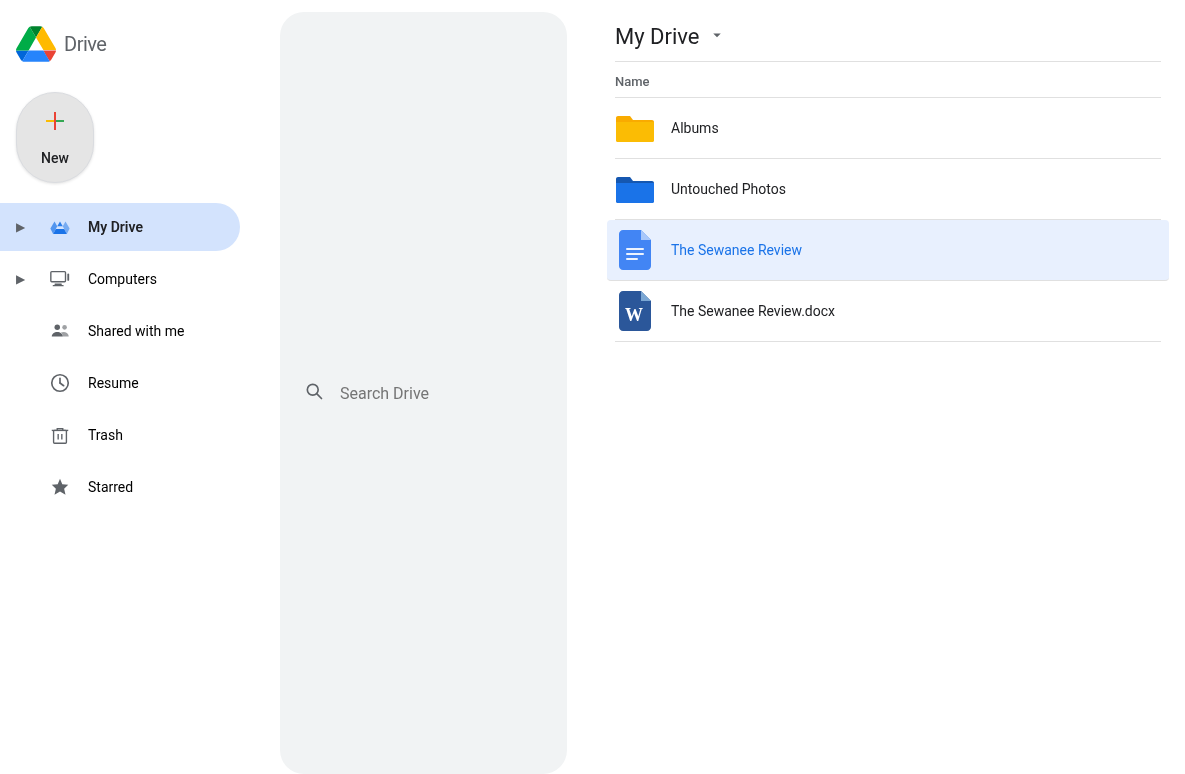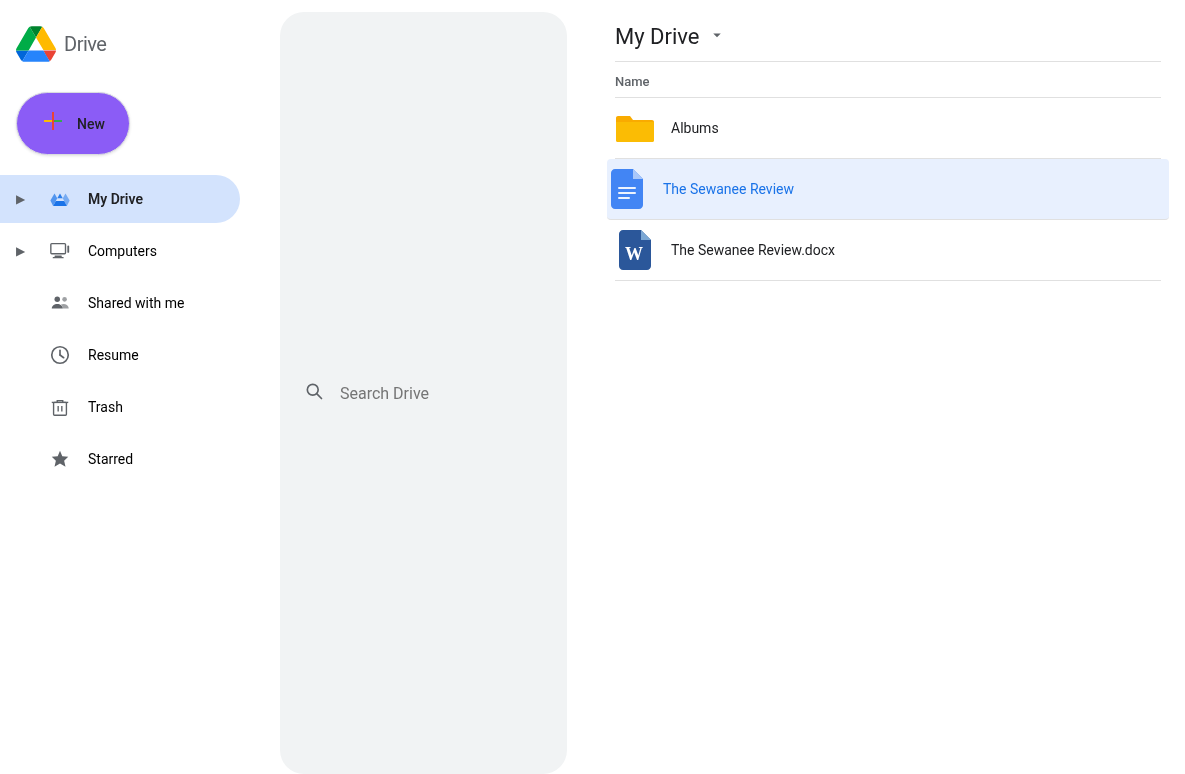--- a/index.html
+++ b/index.html
@@ -44,26 +44,27 @@
 
     .new-button {
       display: flex;
       align-items: center;
       gap: 12px;
       margin: 0 16px 16px 16px;
       padding: 16px 24px;
       border: 1px solid #dadce0;
       border-radius: 50px;
       cursor: pointer;
-      background: #8b5cf6;
+      background: #e5e5e5;
       font-size: 14px;
       font-weight: 500;
       color: #202124;
       width: fit-content;
       box-shadow: 0 1px 3px rgba(0,0,0,0.12);
+      flex-direction: column;
     }
 
     .new-plus-icon {
       font-size: 24px;
       font-weight: 300;
     }
 
     .nav-item {
       display: flex;
       align-items: center;
@@ -189,20 +190,21 @@
       align-items: center;
       gap: 16px;
       padding: 10px 0;
       border-bottom: 1px solid #e0e0e0;
       cursor: pointer;
     }
 
     .file-row.selected {
       background: #e8f0fe;
       margin: 0 -8px;
+      padding-left: 8px;
       padding-right: 8px;
       border-radius: 4px;
     }
 
     .file-icon {
       width: 40px;
       height: 40px;
       display: flex;
       align-items: center;
       justify-content: center;
@@ -354,20 +356,29 @@
     <div class="file-row">
       <div class="file-icon">
         <svg width="38" height="32" viewBox="0 0 38 32" fill="none">
           <path d="M0 6C0 4.9 0.9 4 2 4H14L17 8H36C37.1 8 38 8.9 38 10V28C38 29.1 37.1 30 36 30H2C0.9 30 0 29.1 0 28V6Z" fill="#f9ab00"></path>
           <path d="M0 10H38V28C38 29.1 37.1 30 36 30H2C0.9 30 0 29.1 0 28V10Z" fill="#fbbc04"></path>
         </svg>
       </div>
       <span class="file-name">Albums</span>
     </div>
 
+    <div class="file-row">
+      <div class="file-icon">
+        <svg width="38" height="32" viewBox="0 0 38 32" fill="none">
+          <path d="M0 6C0 4.9 0.9 4 2 4H14L17 8H36C37.1 8 38 8.9 38 10V28C38 29.1 37.1 30 36 30H2C0.9 30 0 29.1 0 28V6Z" fill="#1557b0"></path>
+          <path d="M0 10H38V28C38 29.1 37.1 30 36 30H2C0.9 30 0 29.1 0 28V10Z" fill="#1a73e8"></path>
+        </svg>
+      </div>
+      <span class="file-name">Untouched Photos</span>
+    </div>
 
     <div class="file-row selected">
       <div class="file-icon">
         <svg width="32" height="40" viewBox="0 0 32 40" fill="none">
           <path d="M4 0H22L32 10V36C32 38.2 30.2 40 28 40H4C1.8 40 0 38.2 0 36V4C0 1.8 1.8 0 4 0Z" fill="#4285f4"></path>
           <path d="M22 0L32 10H22V0Z" fill="#a8c7fa"></path>
           <rect x="7" y="18" width="18" height="2" rx="1" fill="white" opacity="0.9"></rect>
           <rect x="7" y="23" width="18" height="2" rx="1" fill="white" opacity="0.9"></rect>
           <rect x="7" y="28" width="12" height="2" rx="1" fill="white" opacity="0.9"></rect>
         </svg>

